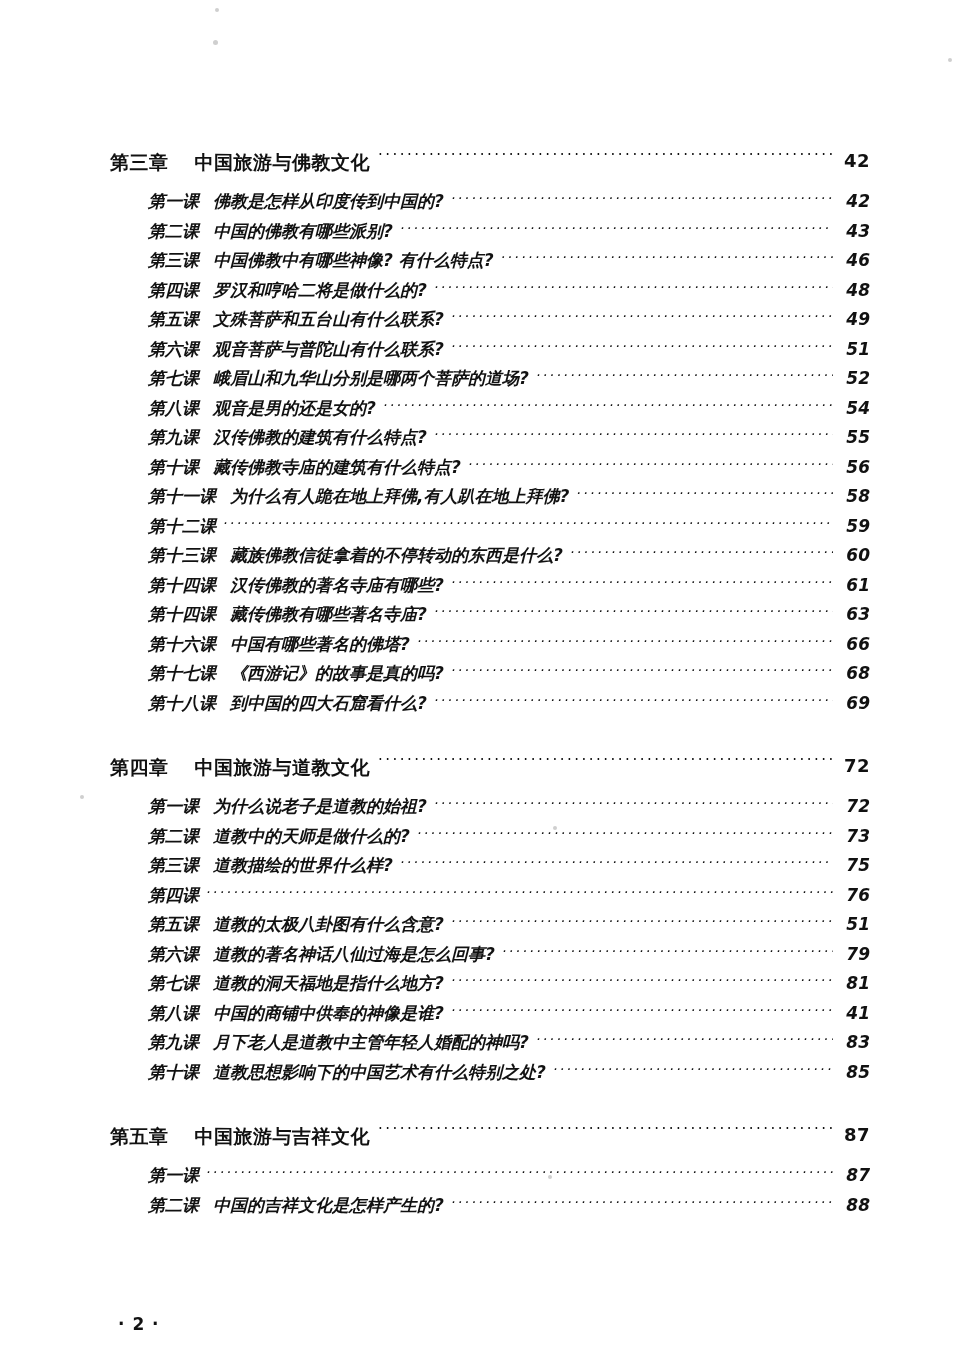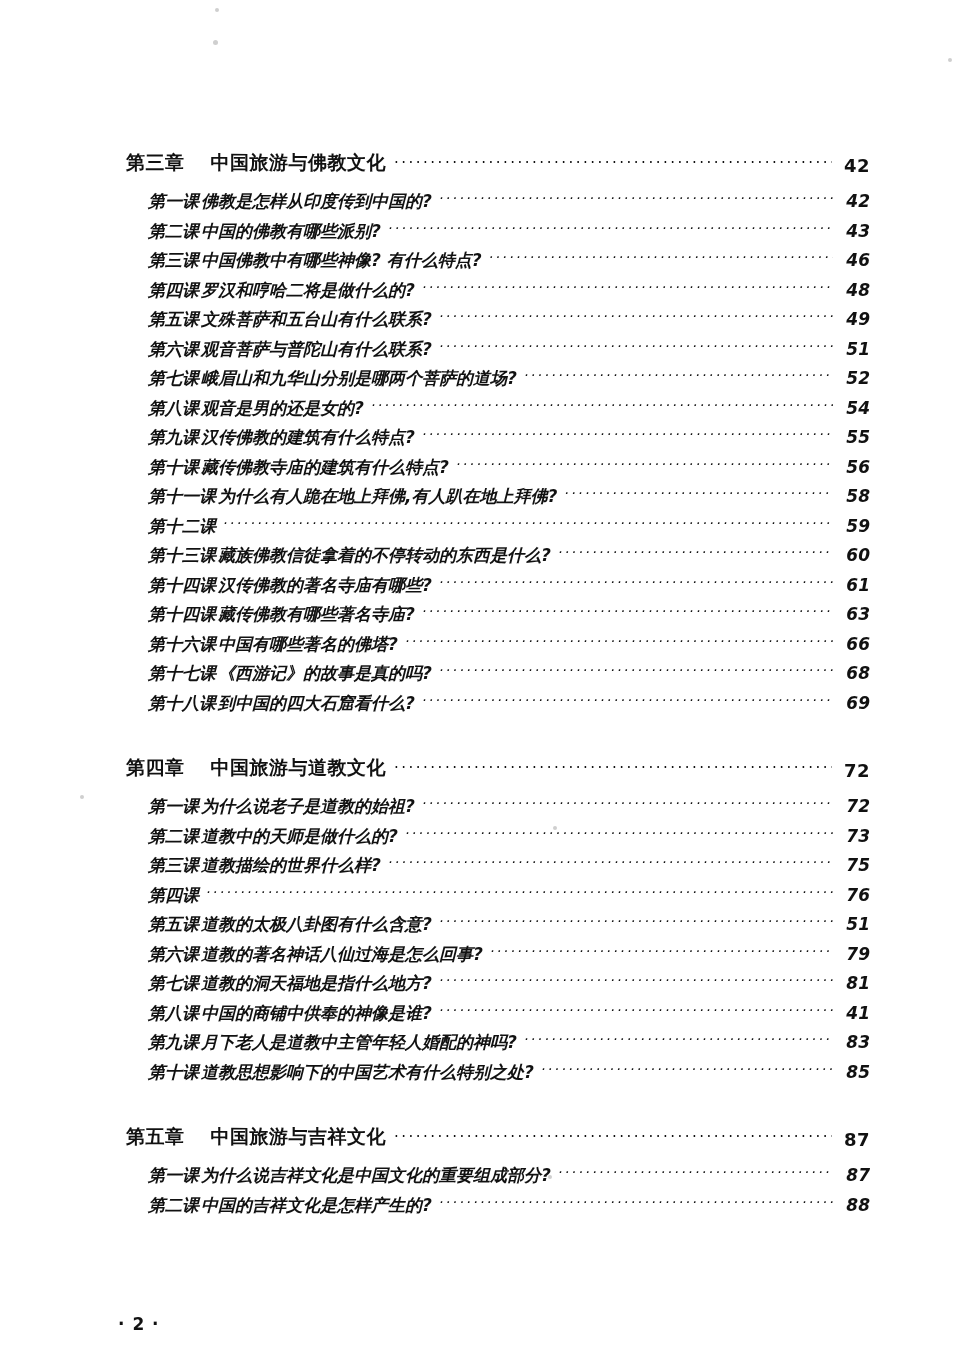--- a/index.html
+++ b/index.html
@@ -18,27 +18,26 @@
   .page {
     position: relative;
     width: 960px;
     height: 1368px;
     box-sizing: border-box;
     padding: 150px 90px 0 110px;
   }
   
   .chapter {
     display: flex;
-    align-items: flex-end;
+    align-items: flex-start;
     font-weight: bold;
     font-size: 19px;
     letter-spacing: 0.5px;
     margin-top: 0;
     margin-bottom: 14px;
-    margin-left: 16px;
   }
   .chapter .ch-num {
     flex: 0 0 auto;
     white-space: nowrap;
   }
   .chapter .ch-title {
     flex: 0 0 auto;
     white-space: nowrap;
     margin-left: 26px;
   }
@@ -71,21 +70,21 @@
     padding-left: 38px;
     font-style: italic;
   }
   .lesson .ls-num {
     flex: 0 0 auto;
     white-space: nowrap;
   }
   .lesson .ls-title {
     flex: 0 0 auto;
     white-space: nowrap;
-    margin-left: 2px;
+    margin-left: 14px;
   }
   .lesson .leader {
     flex: 1 1 auto;
     overflow: hidden;
     white-space: nowrap;
     margin: 0 7px;
     position: relative;
     top: -4px;
     font-weight: normal;
     font-size: 14px;
@@ -319,21 +318,20 @@
       <div style="height: 34px;"></div>
       <div class="section">
         <div class="chapter">
           <span class="ch-num">第五章</span>
           <span class="ch-title">中国旅游与吉祥文化</span>
           <span class="leader">·····························································································································</span>
           <span class="ch-page">87</span>
         </div>
         <div class="lesson">
           <span class="ls-num">第一课</span>
-          <span class="ls-title">为什么说吉祥文化是中国文化的重要组成部分?</span>
           <span class="leader">·····························································································································</span>
           <span class="ls-page">87</span>
         </div>
         <div class="lesson">
           <span class="ls-num">第二课</span>
           <span class="ls-title">中国的吉祥文化是怎样产生的?</span>
           <span class="leader">·····························································································································</span>
           <span class="ls-page">88</span>
         </div>
       </div>

